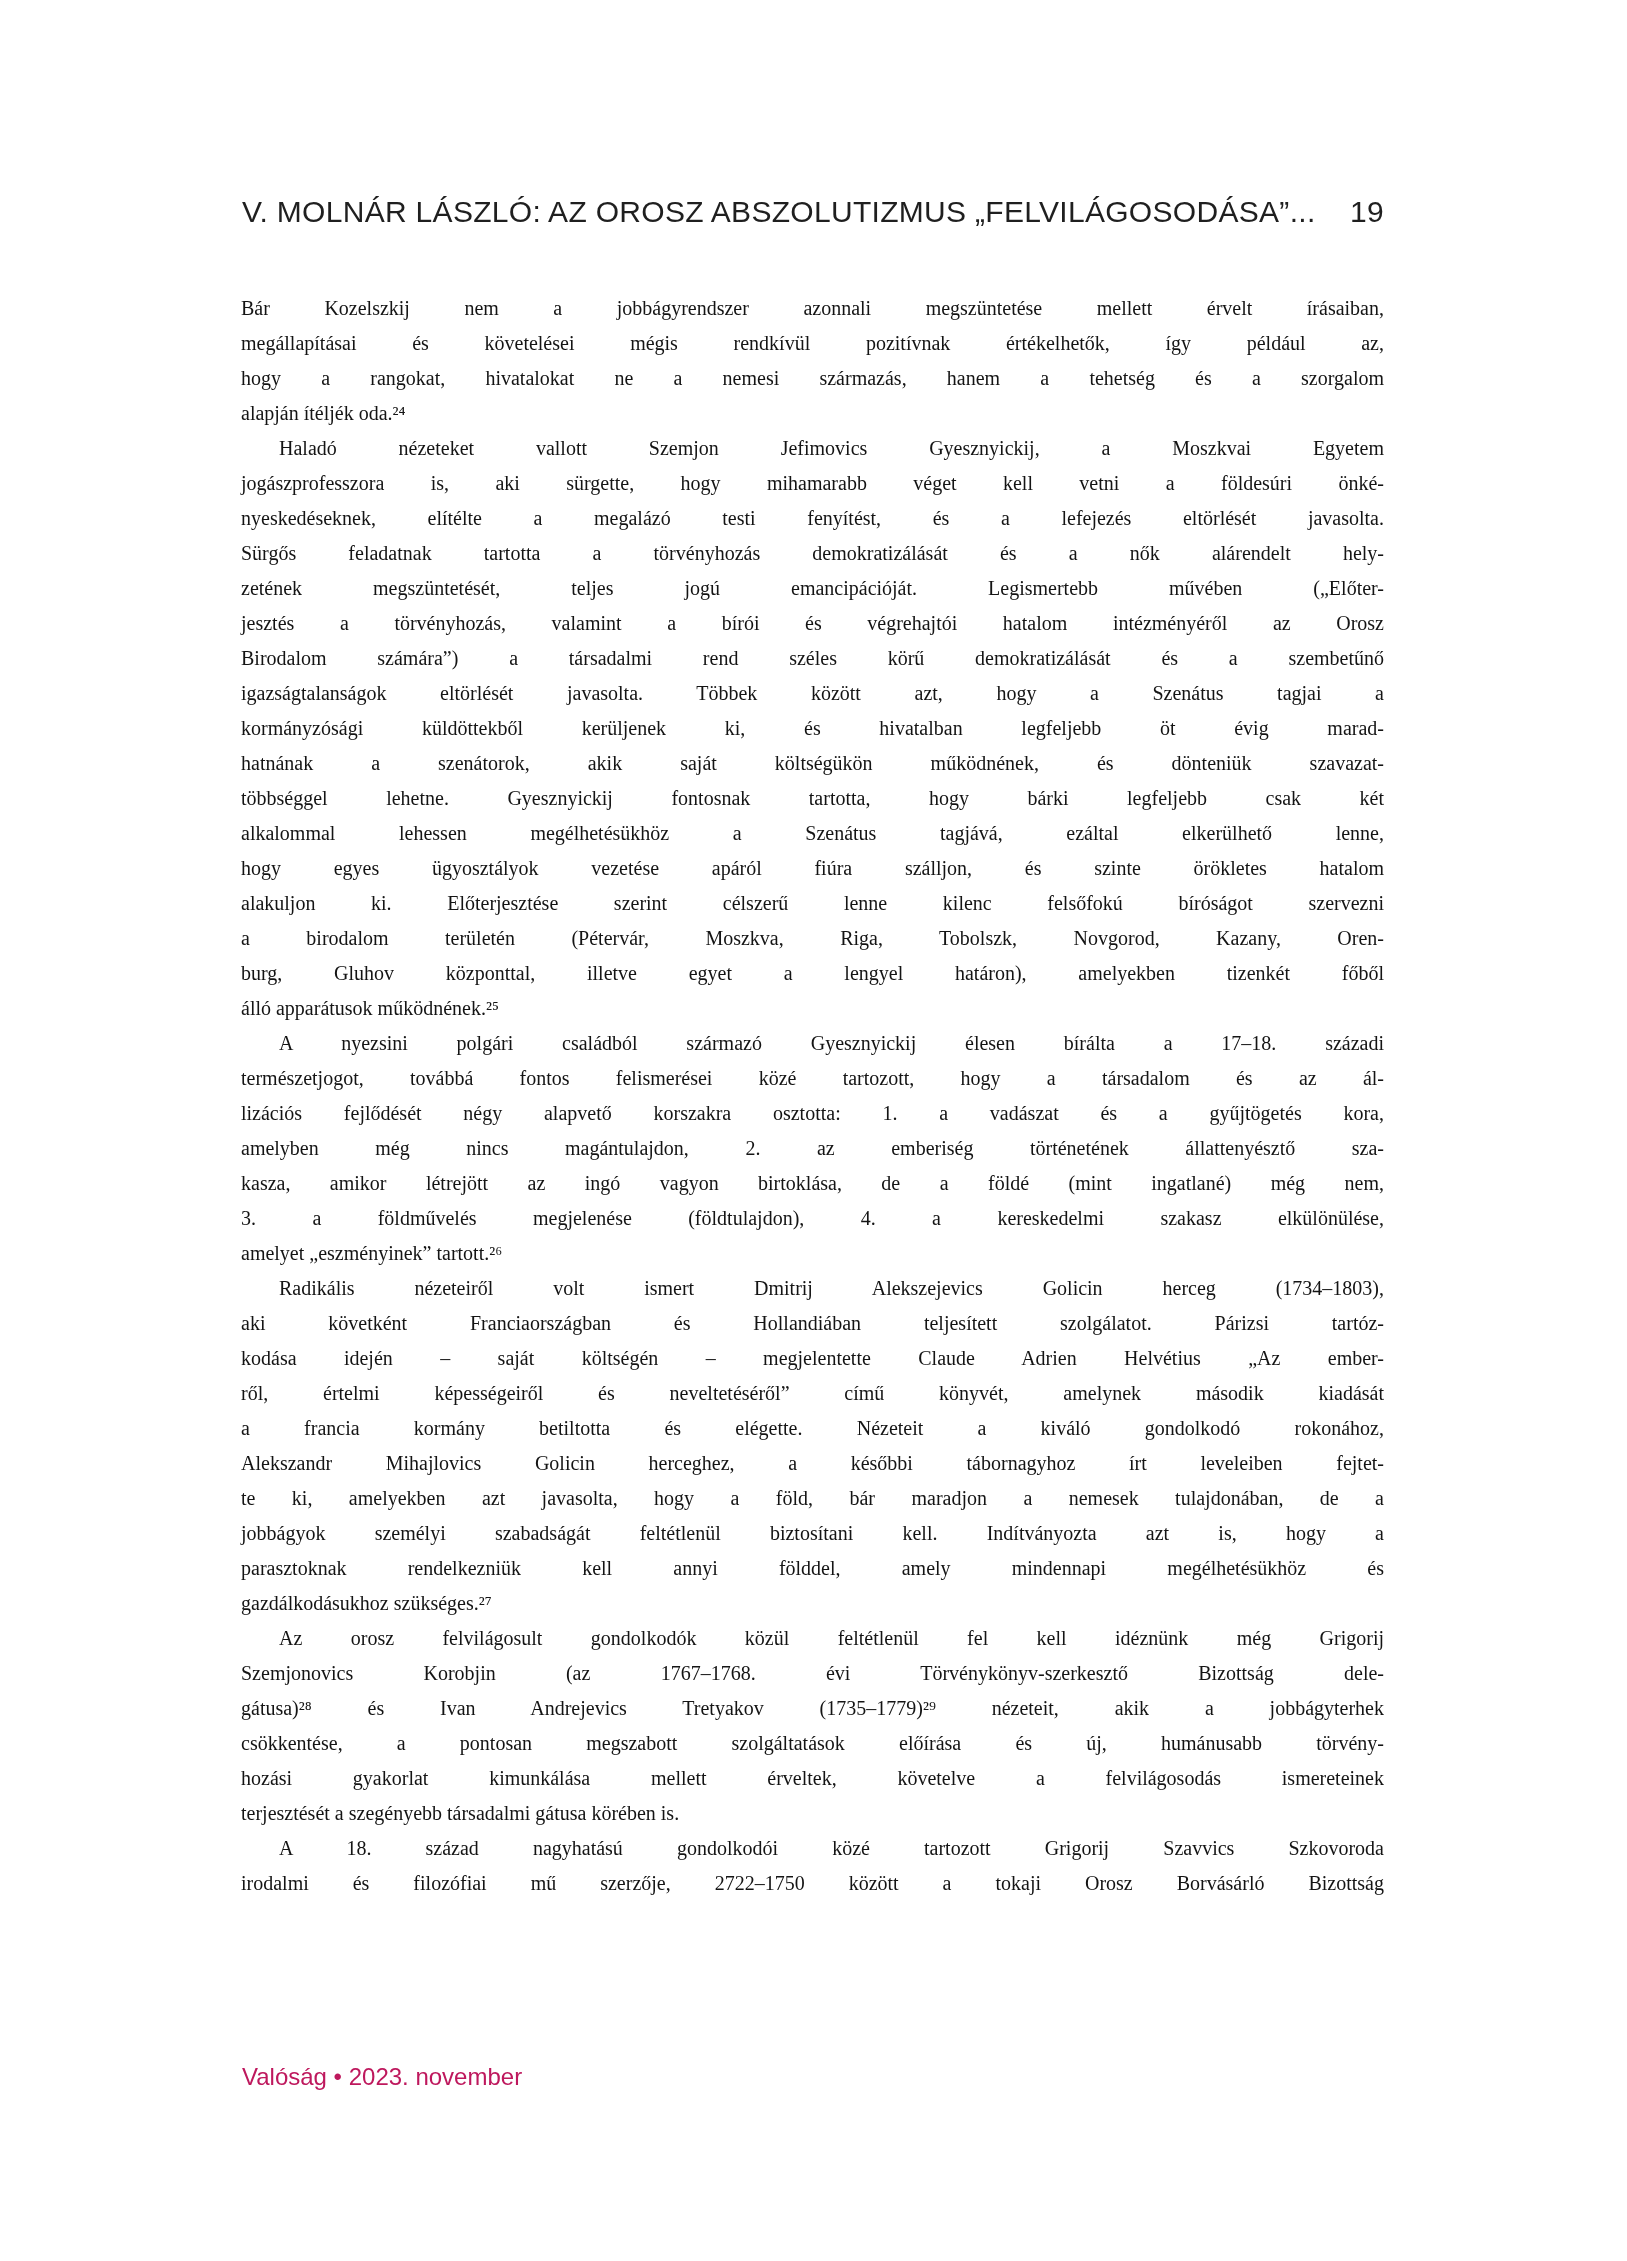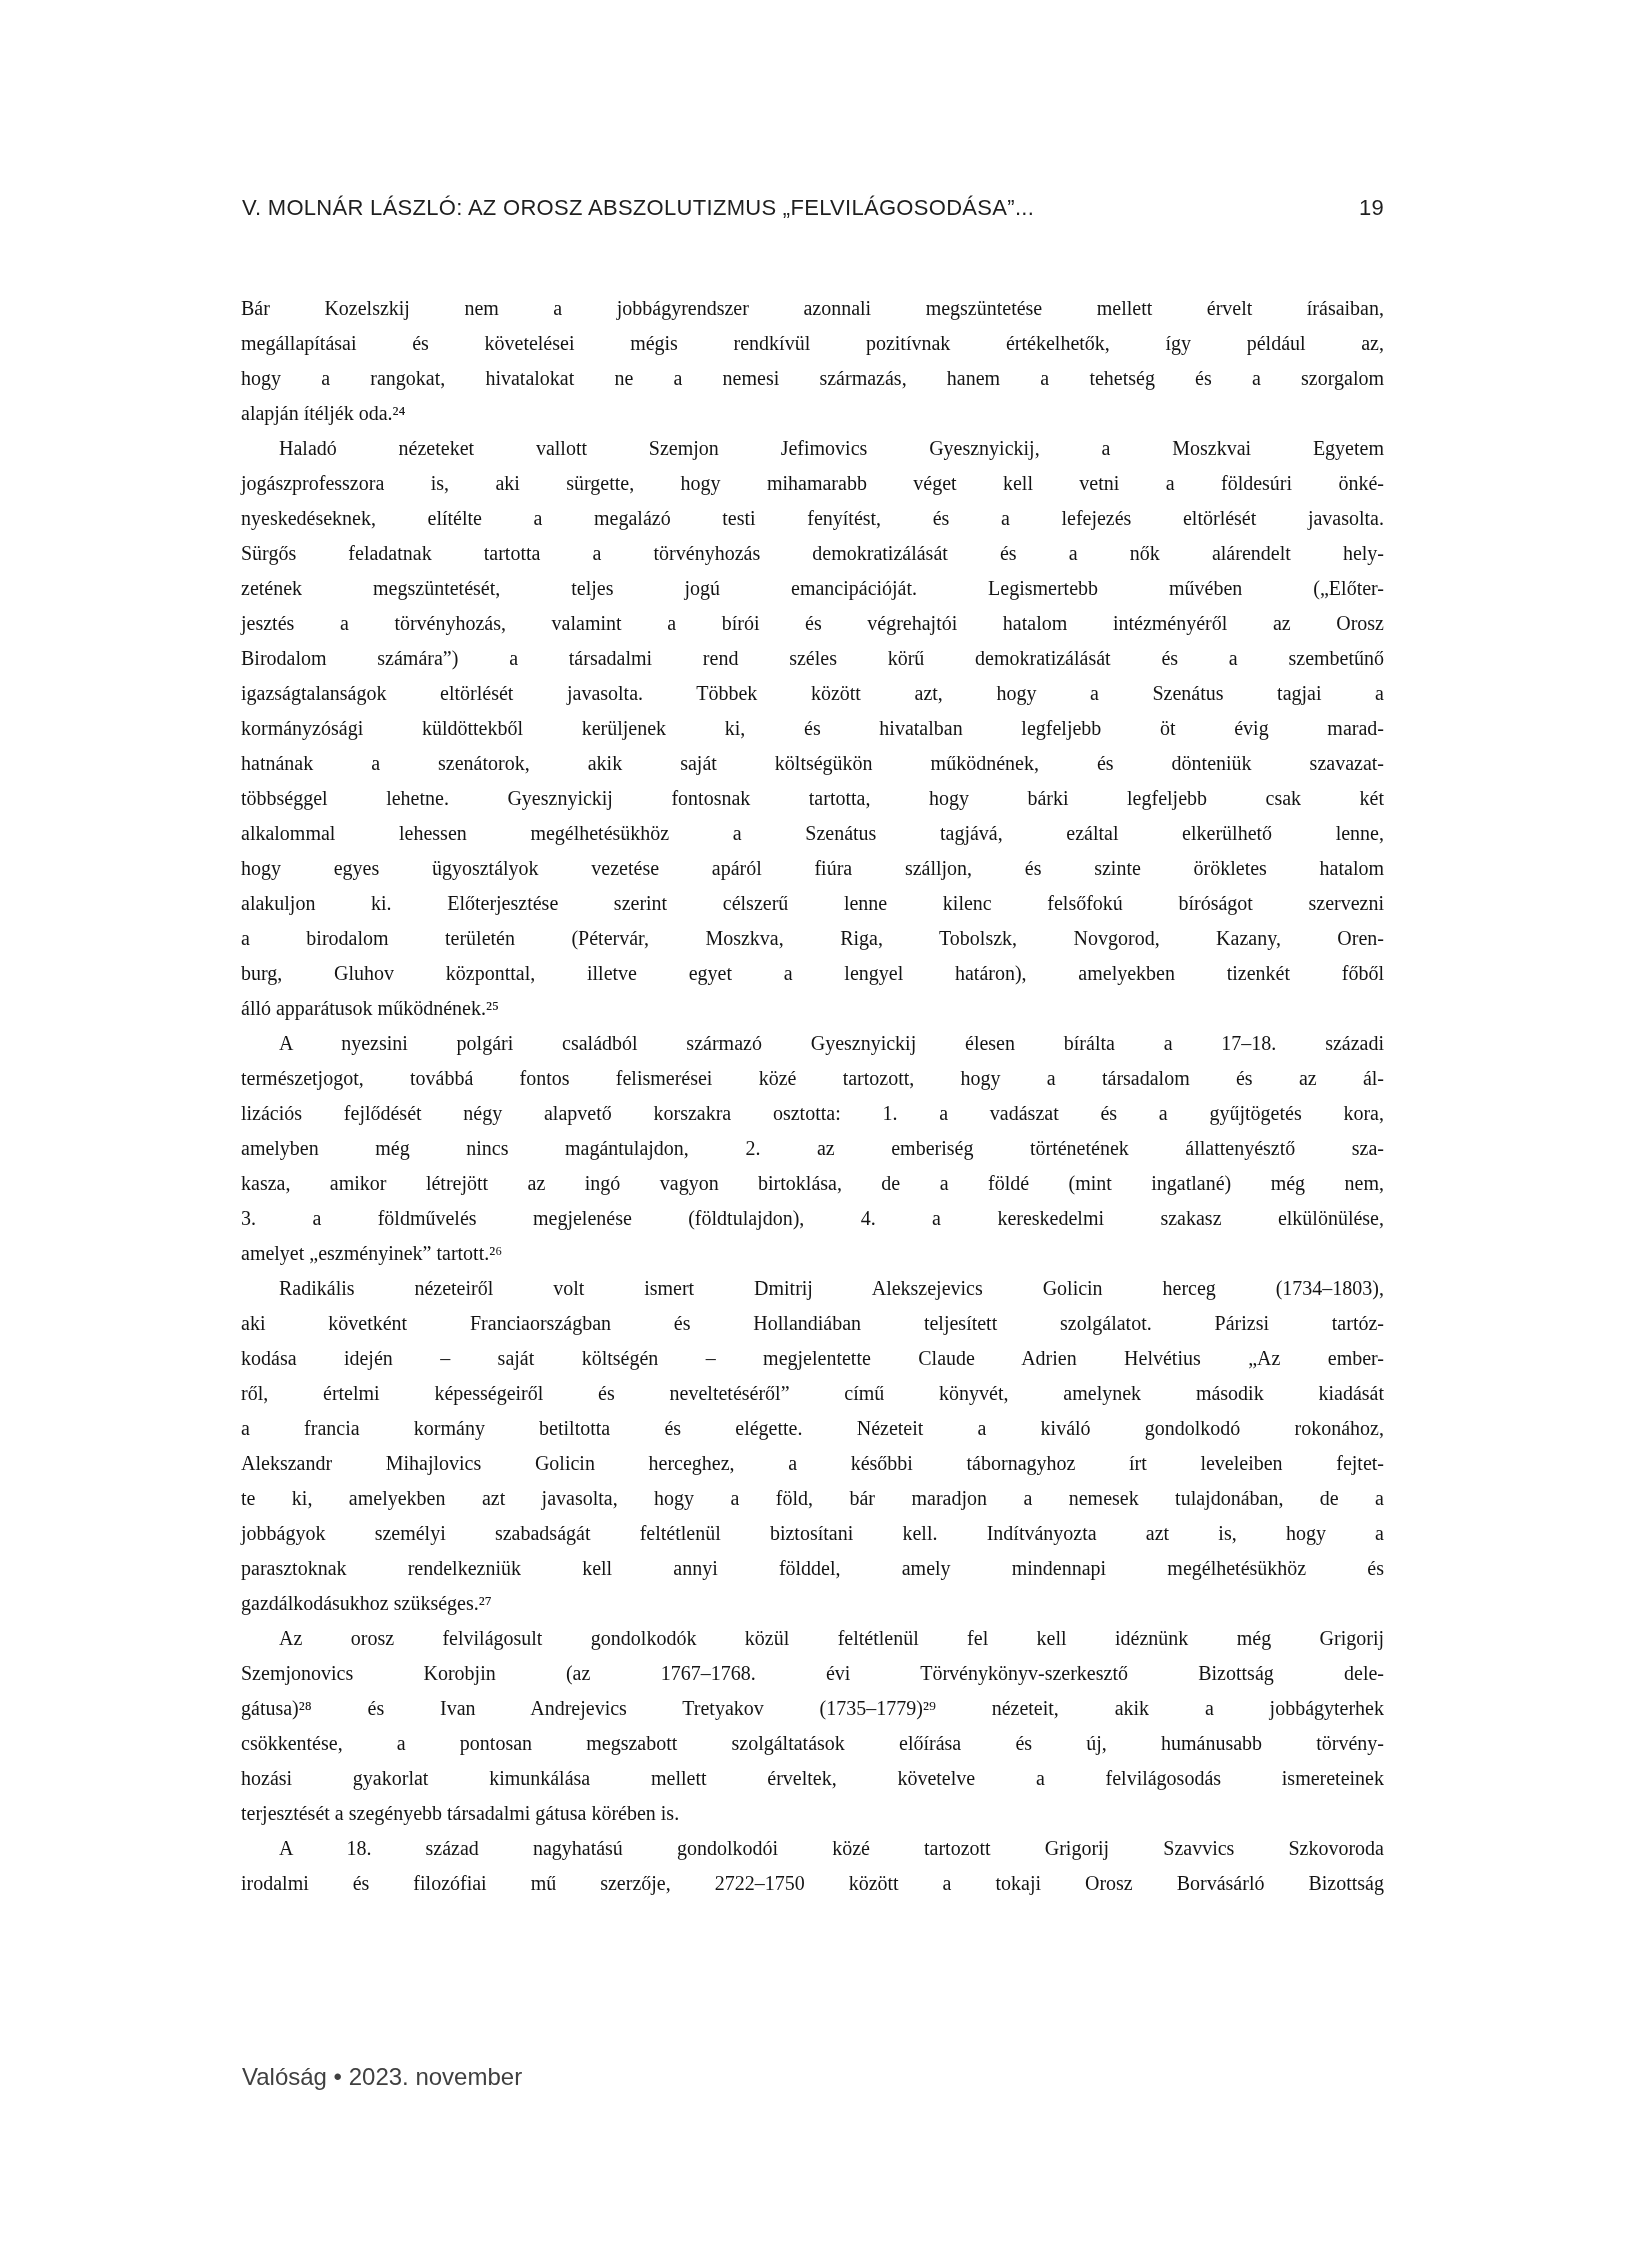--- a/index.html
+++ b/index.html
@@ -14,21 +14,21 @@
   }
   .running-header {
     position: absolute;
     left: 242px;
     right: 244px;
     top: 195px;
     display: flex;
     justify-content: space-between;
     align-items: baseline;
     font-family: "Liberation Sans", sans-serif;
-    font-size: 22px;
+    font-size: 30px;
     letter-spacing: 0.3px;
     color: #1f1f1f;
     white-space: nowrap;
   }
   .doc-body {
     position: absolute;
     left: 241px;
     top: 291px;
     width: 1143px;
     font-family: "Liberation Serif", serif;
@@ -42,21 +42,21 @@
     text-align-last: justify;
   }
   .line.final { text-align-last: left; }
   .line.indent { text-indent: 38px; }
   .running-footer {
     position: absolute;
     left: 242px;
     top: 2063px;
     font-family: "Liberation Sans", sans-serif;
     font-size: 24px;
-    color: #404040;
+    color: #be185d;
     white-space: nowrap;
   }
 </style>
 </head>
 <body>
 
 <div class="page">
 
   <div class="running-header">
     <span>V. MOLNÁR LÁSZLÓ: AZ OROSZ ABSZOLUTIZMUS „FELVILÁGOSODÁSA”...</span>

